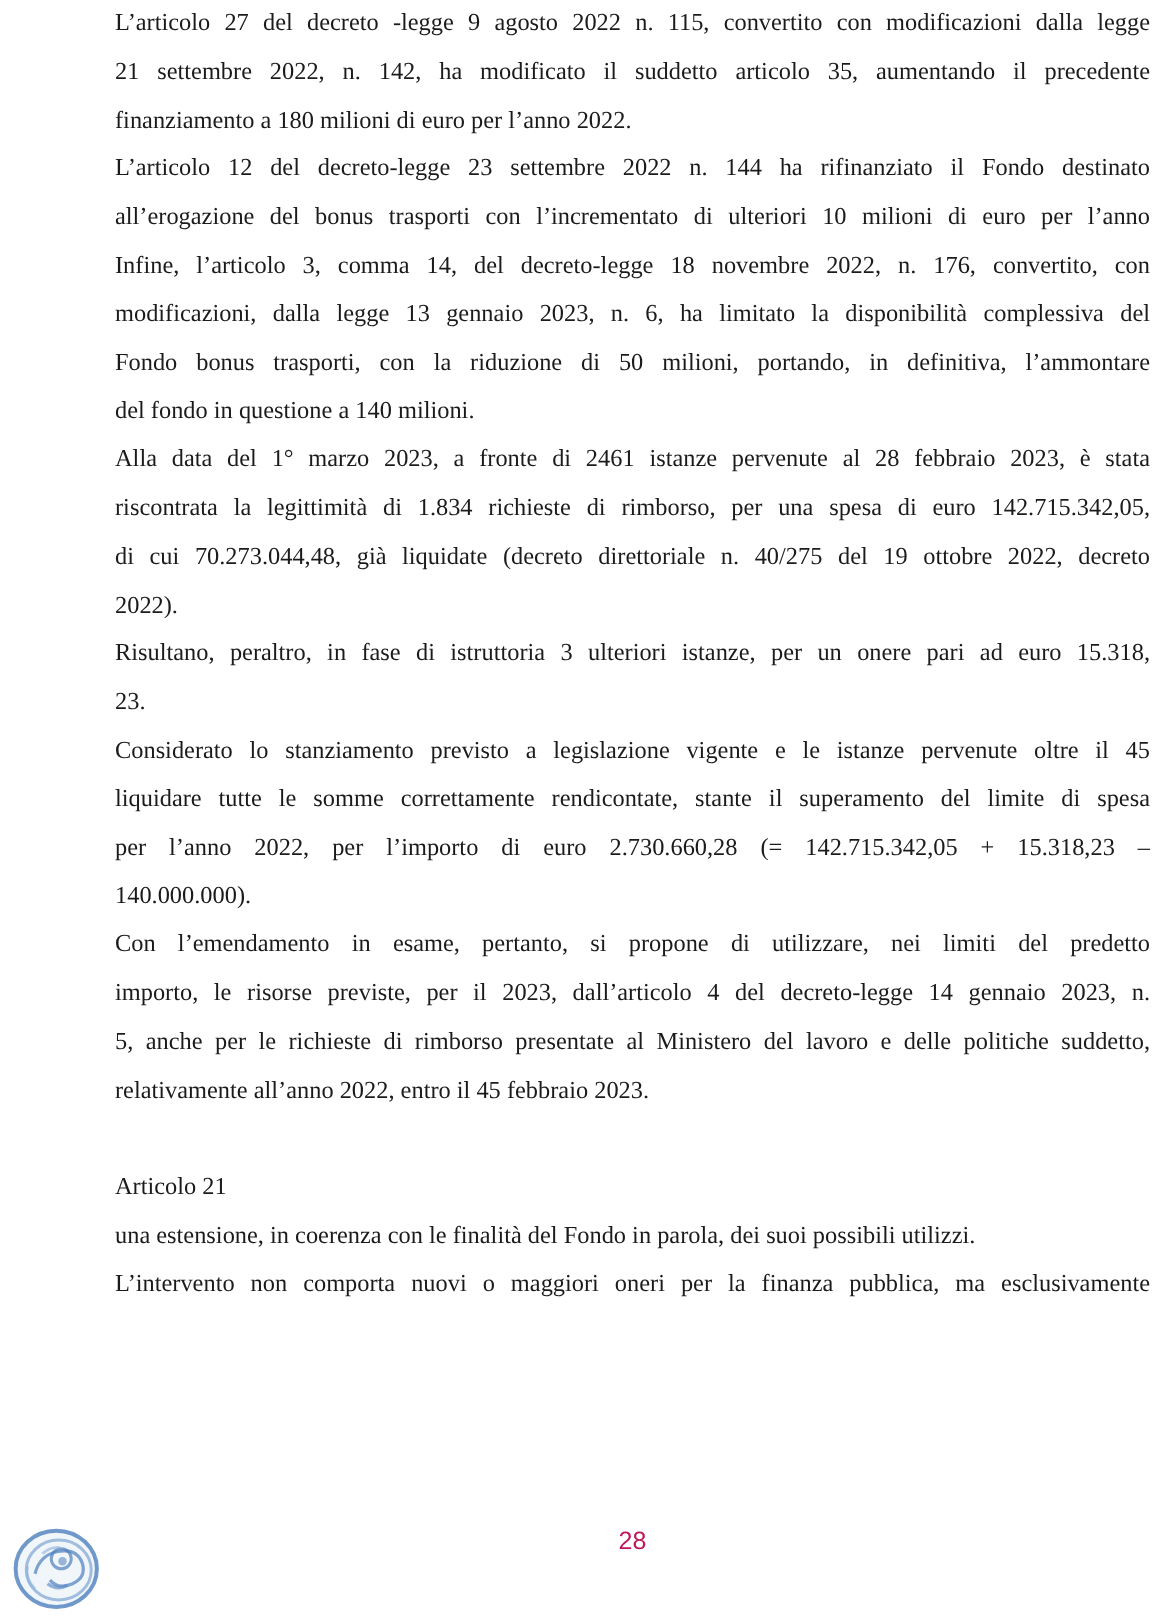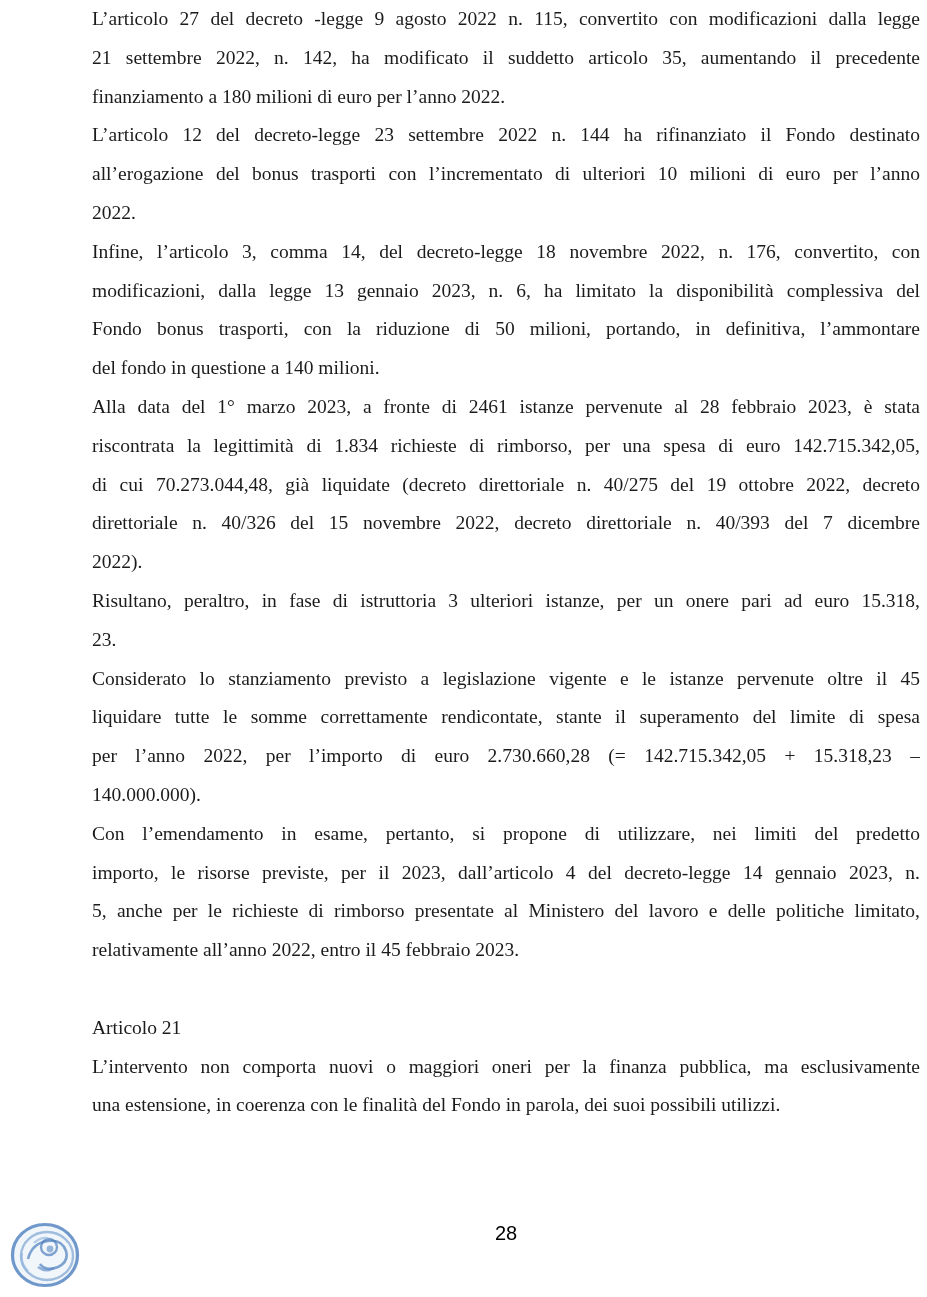--- a/index.html
+++ b/index.html
@@ -42,21 +42,21 @@
     margin-top: 38.8px; 
   }
   .footer-pagenum {
     position: absolute;
     left: 92px;
     width: 828px;
     top: 1222px;
     text-align: center;
     font-family: "Liberation Sans", "DejaVu Sans", sans-serif;
     font-size: 20px;
-    color: #000000;
+    color: #be185d;
   }
   .stamp {
     position: absolute;
     left: 8px;
     top: 1219px;
     width: 74px;
     height: 72px;
   }
 </style>
 </head>
@@ -67,57 +67,55 @@
   <div class="text-column">
 
   <div class="para">
         <div class="tl">L’articolo 27 del decreto -legge 9 agosto 2022 n. 115, convertito con modificazioni dalla legge</div>
         <div class="tl">21 settembre 2022, n. 142, ha modificato il suddetto articolo 35, aumentando il precedente</div>
         <div class="tl end">finanziamento a 180 milioni di euro per l’anno 2022.</div>
       </div>
       <div class="para">
         <div class="tl">L’articolo 12 del decreto-legge 23 settembre 2022 n. 144 ha rifinanziato il Fondo destinato</div>
         <div class="tl">all’erogazione del bonus trasporti con l’incrementato di ulteriori 10 milioni di euro per l’anno</div>
-        <div class="tl end">2022.</div>
       </div>
       <div class="para">
         <div class="tl">Infine, l’articolo 3, comma 14, del decreto-legge 18 novembre 2022, n. 176, convertito, con</div>
         <div class="tl">modificazioni, dalla legge 13 gennaio 2023, n. 6, ha limitato la disponibilità complessiva del</div>
         <div class="tl">Fondo bonus trasporti, con la riduzione di 50 milioni, portando, in definitiva, l’ammontare</div>
         <div class="tl end">del fondo in questione a 140 milioni.</div>
       </div>
       <div class="para">
         <div class="tl">Alla data del 1° marzo 2023, a fronte di 2461 istanze pervenute al 28 febbraio 2023, è stata</div>
         <div class="tl">riscontrata la legittimità di 1.834 richieste di rimborso, per una spesa di euro 142.715.342,05,</div>
         <div class="tl">di cui 70.273.044,48, già liquidate (decreto direttoriale n. 40/275 del 19 ottobre 2022, decreto</div>
-        <div class="tl">direttoriale n. 40/326 del 15 novembre 2022, decreto direttoriale n. 40/393 del 7 dicembre</div>
         <div class="tl end">2022).</div>
       </div>
       <div class="para">
         <div class="tl">Risultano, peraltro, in fase di istruttoria 3 ulteriori istanze, per un onere pari ad euro 15.318,</div>
         <div class="tl end">23.</div>
       </div>
       <div class="para">
         <div class="tl">Considerato lo stanziamento previsto a legislazione vigente e le istanze pervenute oltre il 45</div>
         <div class="tl">liquidare tutte le somme correttamente rendicontate, stante il superamento del limite di spesa</div>
         <div class="tl">per l’anno 2022, per l’importo di euro 2.730.660,28 (= 142.715.342,05 + 15.318,23 –</div>
         <div class="tl end">140.000.000).</div>
       </div>
       <div class="para">
         <div class="tl">Con l’emendamento in esame, pertanto, si propone di utilizzare, nei limiti del predetto</div>
         <div class="tl">importo, le risorse previste, per il 2023, dall’articolo 4 del decreto-legge 14 gennaio 2023, n.</div>
-        <div class="tl">5, anche per le richieste di rimborso presentate al Ministero del lavoro e delle politiche limitato,</div>
+        <div class="tl">5, anche per le richieste di rimborso presentate al Ministero del lavoro e delle politiche suddetto,</div>
         <div class="tl end">relativamente all’anno 2022, entro il 45 febbraio 2023.</div>
       </div>
       <div class="para heading">
         <div class="tl end">Articolo 21</div>
       </div>
       <div class="para">
+        <div class="tl end">una estensione, in coerenza con le finalità del Fondo in parola, dei suoi possibili utilizzi.</div>
         <div class="tl">L’intervento non comporta nuovi o maggiori oneri per la finanza pubblica, ma esclusivamente</div>
-        <div class="tl end">una estensione, in coerenza con le finalità del Fondo in parola, dei suoi possibili utilizzi.</div>
       </div>
     </div>
 
   <div class="footer-pagenum">28</div>
 
   <div class="stamp">
     <svg width="74" height="72" viewBox="0 0 74 72" xmlns="http://www.w3.org/2000/svg">
       <ellipse cx="37" cy="36" rx="33" ry="31" fill="#e9f1f9" opacity="0.65"></ellipse>
       <ellipse cx="37" cy="36" rx="32.5" ry="30.5" fill="none" stroke="#4d7fbe" stroke-width="3.2" opacity="0.8"></ellipse>
       <ellipse cx="39" cy="37" rx="26" ry="24" fill="none" stroke="#6b97cc" stroke-width="2.4" opacity="0.6"></ellipse>

